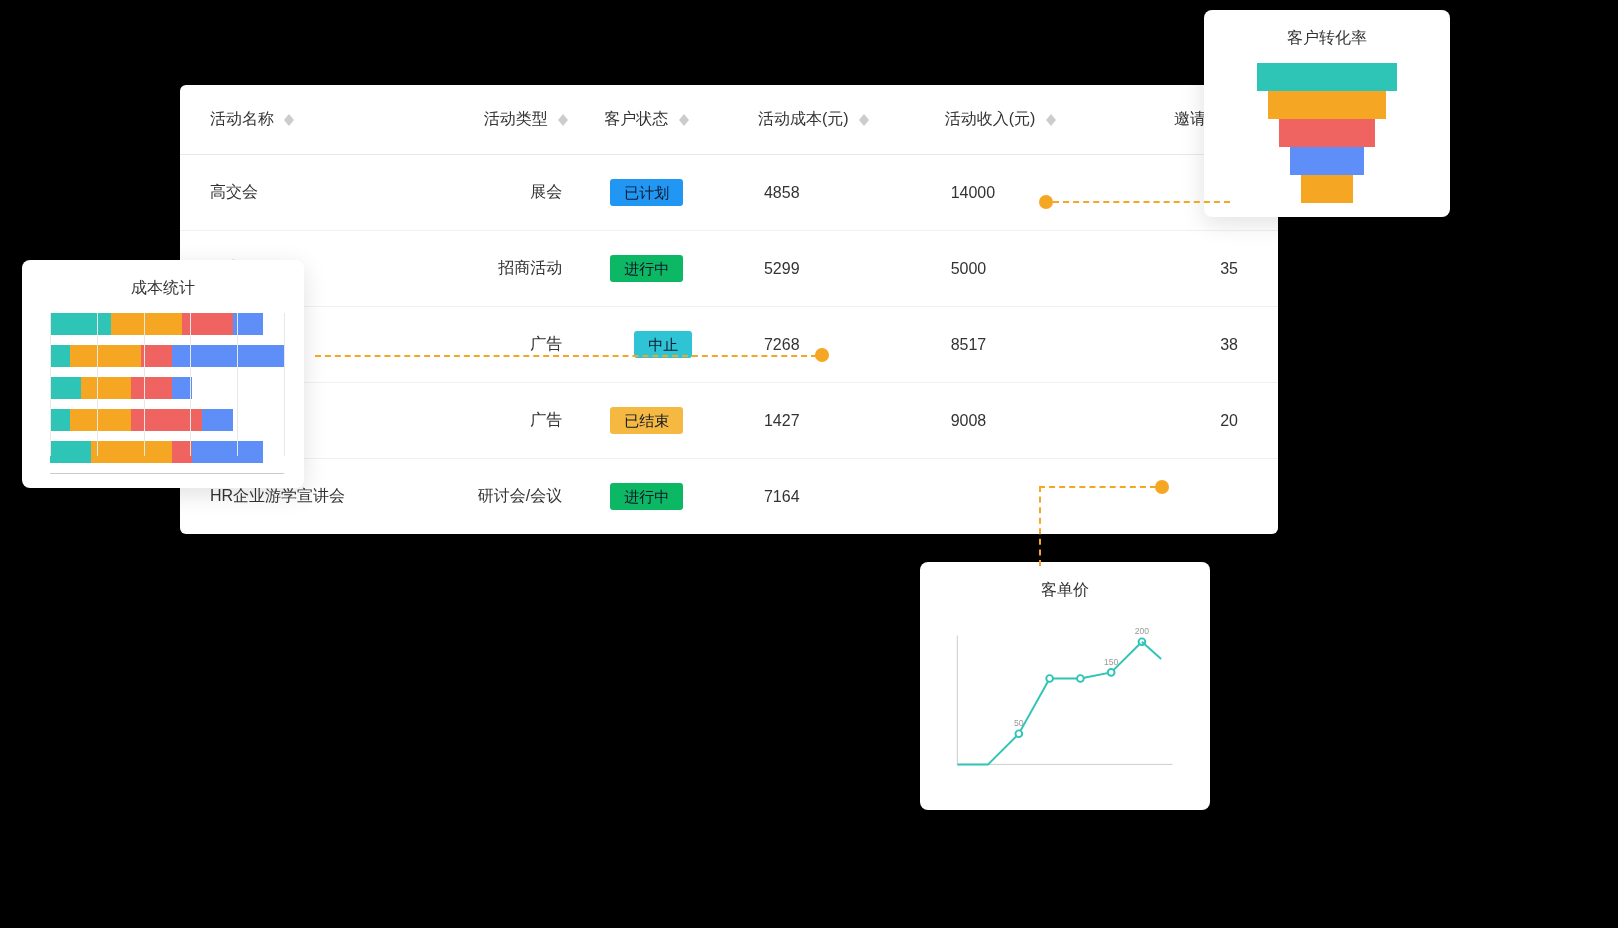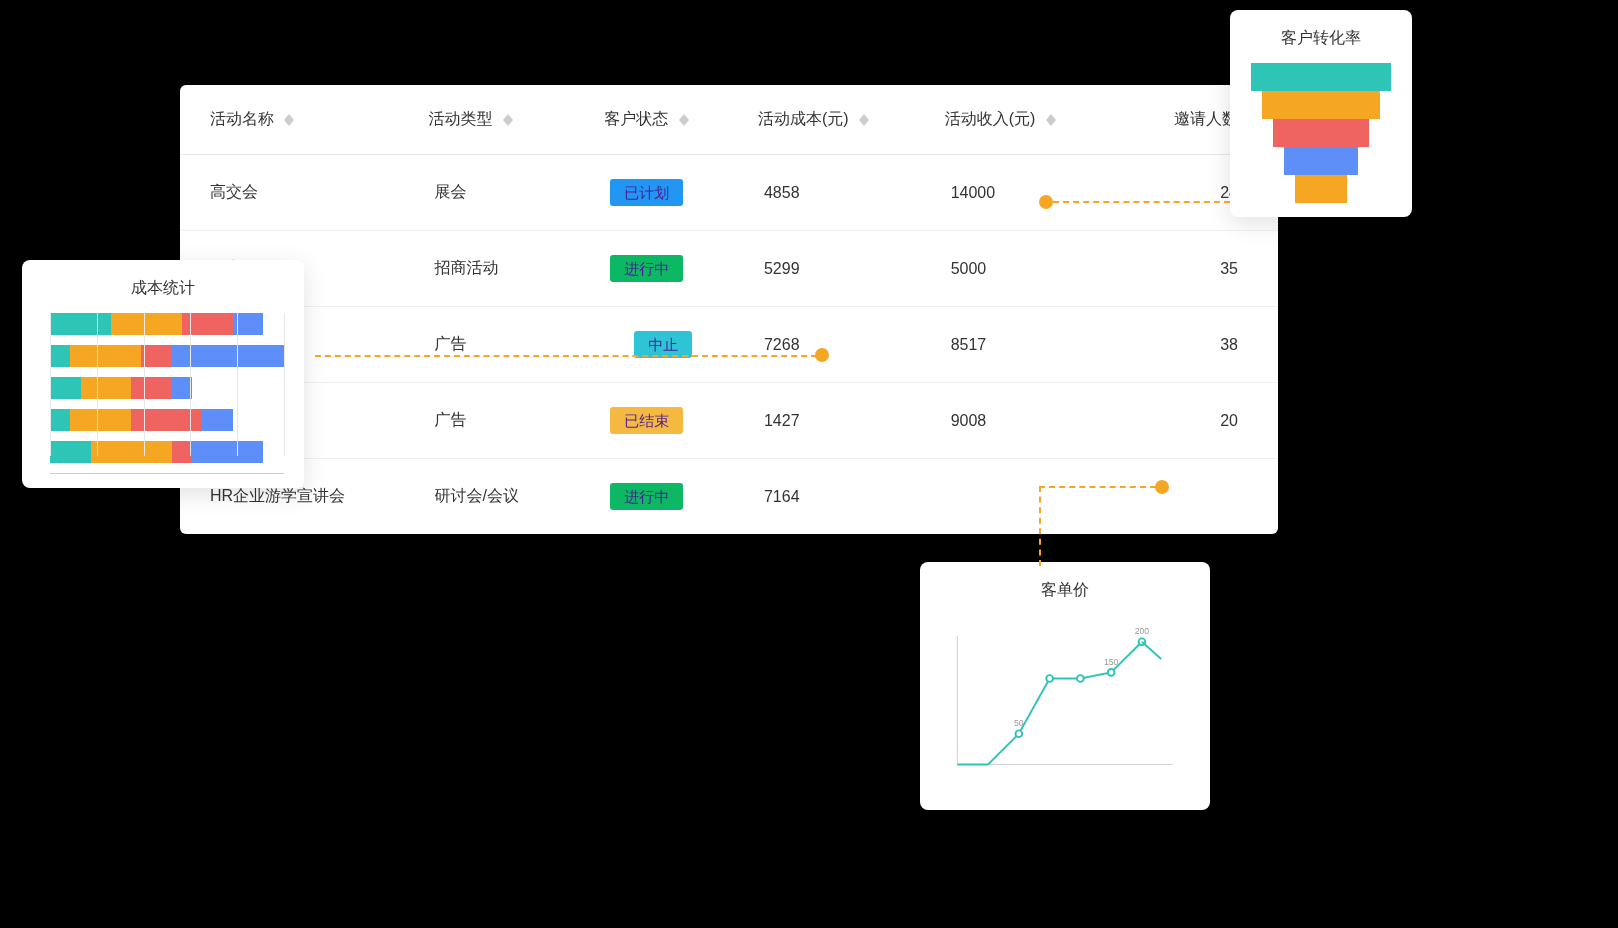--- a/index.html
+++ b/index.html
@@ -46,31 +46,31 @@
   }
   thead th .sort svg { width: 10px; height: 6px; display:block; }
   tbody td {
     padding: 24px 24px;
     border-bottom: 1px solid #f0f0f0;
     vertical-align: middle;
   }
   tbody tr:last-child td { border-bottom: none; }
 
   .col-name   { width: 21%; padding-left: 30px !important; }
-  .col-type   { width: 16%; }
+  .col-type   { width: 16%; text-align: right; }
   .col-status { width: 14%; }
   .col-cost   { width: 17%; text-align: left; }
   .col-rev    { width: 17%; text-align: left; }
   .col-inv    { width: 15%; text-align: right; padding-right: 40px !important; }
 
   .badge {
     display: inline-block;
     padding: 6px 14px;
     border-radius: 3px;
-    color: #4c1d95;
+    color: #0f172a;
     font-size: 15px;
     line-height: 1;
   }
   .badge-blue   { background: #2196f3; }
   .badge-green  { background: #0cb863; }
   .badge-cyan   { background: #2ec4d6; margin-left: 24px; }
   .badge-orange { background: #f5b942; }
 
   
   .float-card {
@@ -95,23 +95,23 @@
   }
   .stacked-bar-chart { position: relative; padding-left: 8px; }
   .sbar-row { display:flex; height: 22px; margin: 10px 0; align-items:center; }
   .sbar-seg { height: 100%; }
   .sbar-grid { position:absolute; left:8px; right:0; top:0; bottom:18px; }
   .gl { position:absolute; top:0; bottom:0; width:1px; background:#e8e8e8; }
   .sbar-axis { border-top:1px solid #ccc; height:1px; margin-top:4px; }
 
   
   .card-funnel {
-    left: 1230px;
+    left: 1204px;
     top: 10px;
-    width: 182px;
+    width: 246px;
   }
   .funnel-chart { display:flex; flex-direction:column; align-items:center; gap:0; }
   .funnel-seg { height: 28px; }
 
   
   .card-price {
     left: 920px;
     top: 562px;
     width: 290px;
     height: 248px;

